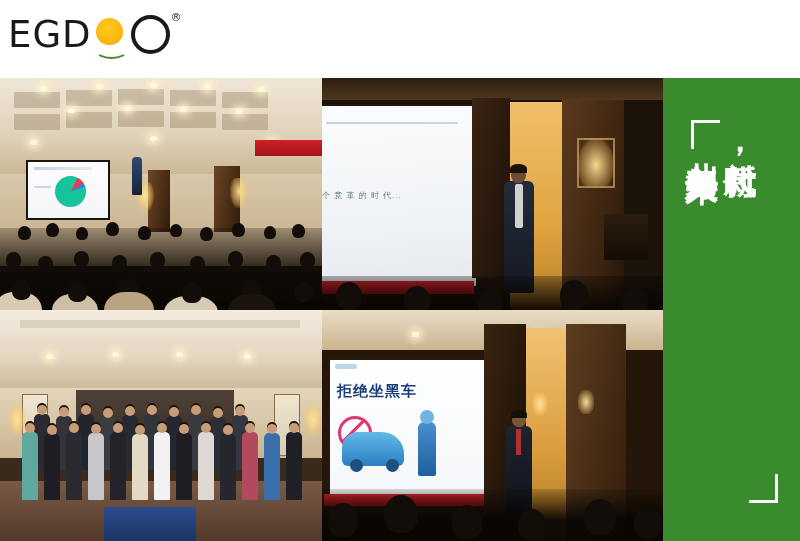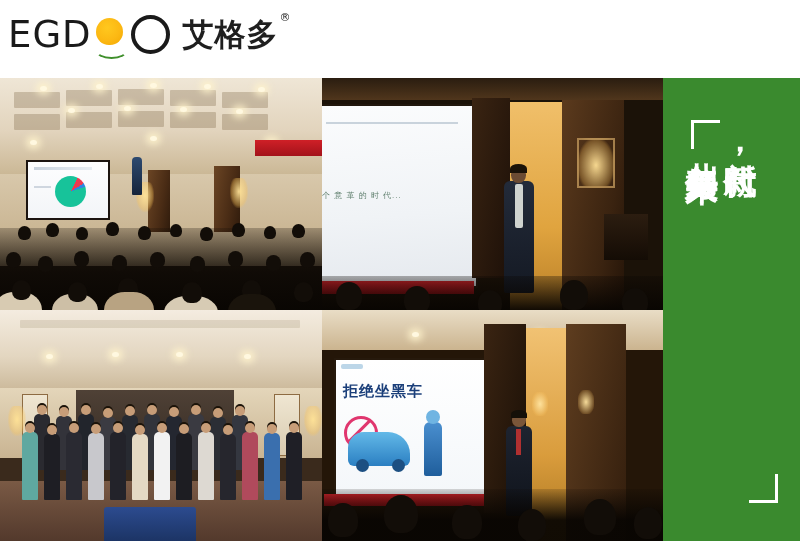--- a/index.html
+++ b/index.html
@@ -348,21 +348,21 @@
     border-radius: 50%;
     background: #c79d78;
     box-shadow: 0 -2px 0 0 #1b1309;
   }
 
   
   .p4 { background: #241608; }
   .p4 .ceiling { height: 40px; background: linear-gradient(#e9ddc6, #cbb48f); }
   .p4 .slide {
     position: absolute;
-    left: 14px; top: 50px;
+    left: 8px; top: 50px;
     width: 184px; height: 134px;
     background: linear-gradient(#ffffff, #f4f7fa);
     box-shadow: 0 0 0 2px rgba(40,28,16,.65);
   }
   .p4 .slide-logo {
     position: absolute; left: 5px; top: 4px;
     width: 22px; height: 5px;
     background: #bcd6e8;
     border-radius: 2px;
   }
@@ -521,21 +521,20 @@
   <div class="header">
     <div class="logo">
       <div class="logo-mark">
         <span class="logo-letters">EGD</span>
         <span class="logo-sun-wrap">
           <span class="logo-sun"></span>
           <span class="logo-arc"></span>
         </span>
         <span class="logo-o"></span>
       </div>
-      <span class="logo-cn">艾格多</span>
       <span class="logo-reg">®</span>
     </div>
   </div>
 
   <div class="collage">
 
     <div class="photo p1">
       <div class="photo-inner">
         <div class="ceiling">
           <div class="ceil-coffer" style="left:14px;top:14px;width:46px;height:16px;"></div>

